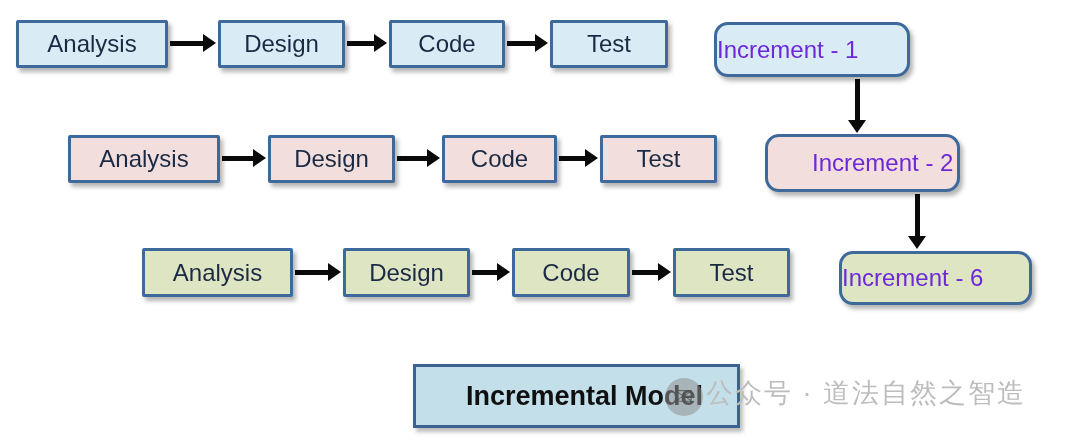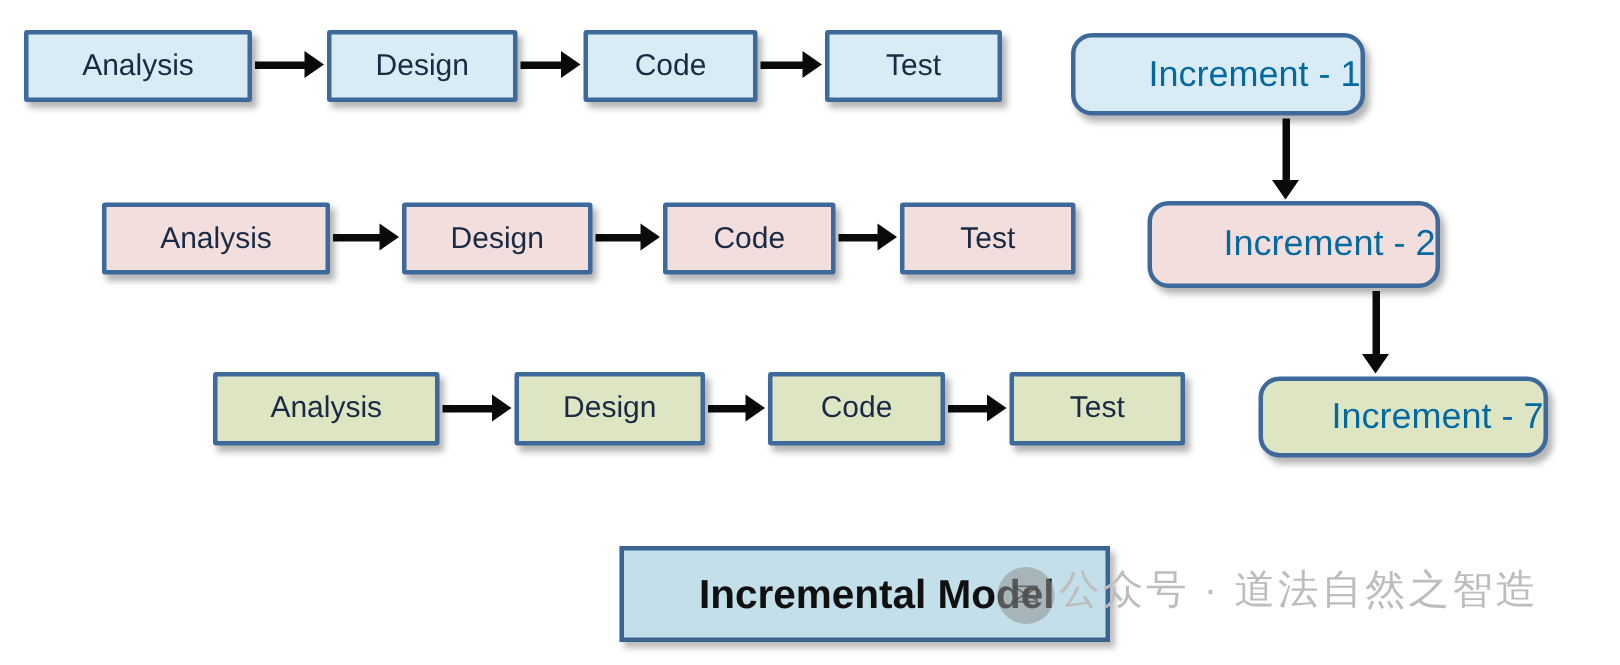--- a/index.html
+++ b/index.html
@@ -4,31 +4,31 @@
 <style>
   html,body{margin:0;padding:0;background:#ffffff;}
   .canvas{
     position:relative;width:1080px;height:443px;background:#ffffff;overflow:hidden;
     font-family:"Liberation Sans","DejaVu Sans",sans-serif;
   }
   
   .box{
     position:absolute;display:flex;align-items:center;justify-content:center;
     border:3px solid #3e6a9b;border-radius:2px;box-sizing:border-box;
-    font-size:20px;color:#1b2a44;
+    font-size:24px;color:#1b2a44;
     box-shadow:3px 4px 4px rgba(90,90,90,0.45);
   }
   .fill-blue{background:#d9ebf4;}
   .fill-pink{background:#f2dedc;}
   .fill-green{background:#dee5c2;}
   
   .inc{
-    position:absolute;display:flex;align-items:center;justify-content:flex-end;
+    position:absolute;display:flex;align-items:center;justify-content:flex-start;
     border:3px solid #3e6a9b;border-radius:14px;box-sizing:border-box;
-    font-size:24px;color:#0369a1;
+    font-size:24px;color:#6d28d9;
     box-shadow:3px 4px 4px rgba(90,90,90,0.45);
   }
   
   .harrow{position:absolute;height:20px;}
   .harrow::before{
     content:"";position:absolute;left:0;right:11px;top:50%;margin-top:-2.5px;
     height:5px;background:#0a0a0a;
   }
   .harrow::after{
     content:"";position:absolute;right:0;top:50%;margin-top:-9px;
@@ -126,21 +126,21 @@
   <div class="harrow" style="left:472px;top:262px;width:38px;"></div>
   <div class="box fill-green" style="left:512px;top:248px;width:118px;height:49px;">
       <span>Code</span>
     </div>
   <div class="harrow" style="left:632px;top:262px;width:39px;"></div>
   <div class="box fill-green" style="left:673px;top:248px;width:117px;height:49px;">
       <span>Test</span>
     </div>
 
   <div class="inc fill-green" style="left:839px;top:251px;width:193px;height:54px;">
-      <span>Increment - 7</span>
+      <span>Increment - 6</span>
     </div>
 
   <div class="title-box">
     <span>Incremental Model</span>
   </div>
 
   <div class="wm-logo">✉</div>
   <div class="wm-text">公众号 · 道法自然之智造</div>
 
 </div>

